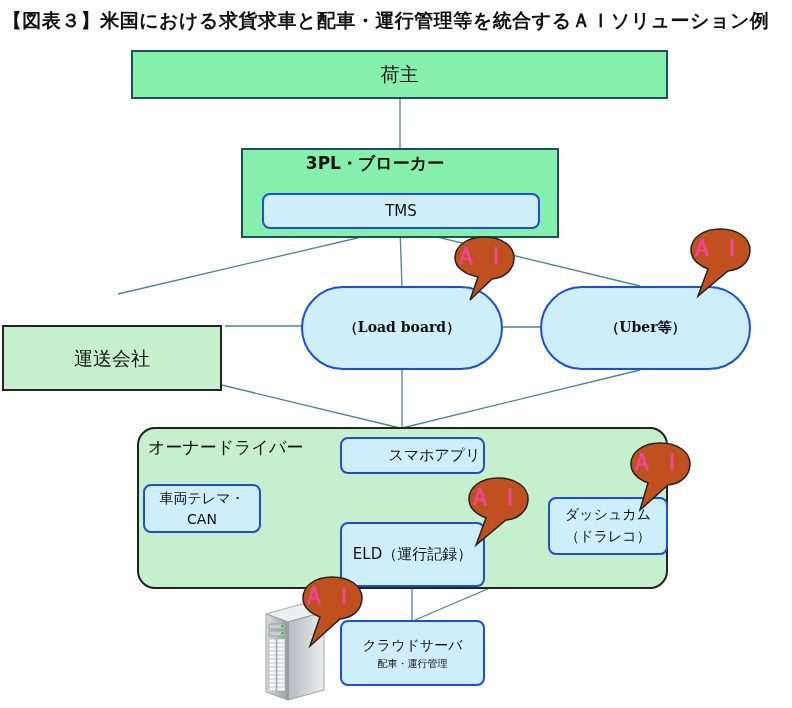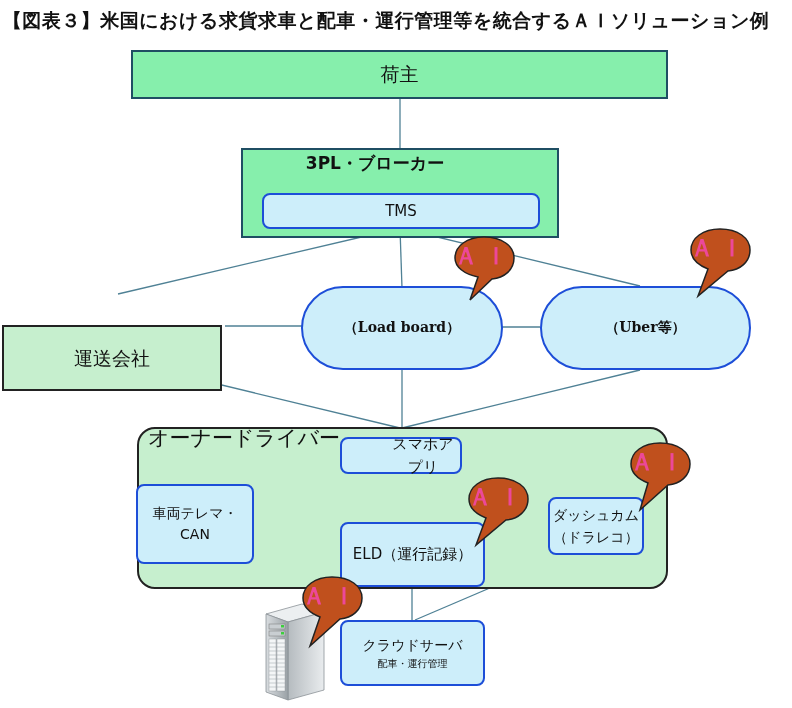--- a/index.html
+++ b/index.html
@@ -17,21 +17,21 @@
   .pill { border-radius: 44px; }
   .lbl { font-size: 15px; line-height: 1.5; }
   .lbl-lg { font-size: 19px; }
   .lbl-bold { font-weight: bold; }
   .serif { font-family: "DejaVu Serif", "Liberation Serif", serif; font-size: 14px; font-weight: bold; }
   .ai-bubble { position: absolute; }
   .ai-bubble svg { overflow: visible; }
   .ai-text { position: absolute; left: 0; top: 0; width: 100%; height: 44px;
              display: flex; align-items: center; justify-content: center;
              color: #ec4899; font-size: 24px; letter-spacing: 6px; font-weight: bold; }
-  #owner-label { position: absolute; left: 148px; top: 424px; font-size: 21px; }
+  #owner-label { position: absolute; left: 148px; top: 436px; font-size: 17px; }
   #broker-label { position: absolute; left: 243px; top: 152px; width: 264px; text-align: center;
                   font-size: 17px; font-weight: bold; }
   #server-icon { position: absolute; left: 262px; top: 600px; }
 </style>
 </head>
 <body>
 
 <div id="title">【図表３】米国における求貨求車と配車・運行管理等を統合するＡＩソリューション例</div>
 
 <svg id="lines" width="792" height="708">
@@ -71,33 +71,33 @@
   <span class="serif">（Load board）</span>
 </div>
 
 <div class="node blue pill" style="left:540px; top:286px; width:211px; height:84px;">
   <span class="serif">（Uber等）</span>
 </div>
 
 <div class="node green-dark" style="left:137px; top:427px; width:531px; height:162px; border-radius:18px;"></div>
 <div id="owner-label">オーナードライバー</div>
 
-<div class="node blue rounded" style="left:340px; top:437px; width:122px; height:37px;padding-left:44px;">
+<div class="node blue rounded" style="left:340px; top:437px; width:145px; height:37px;padding-left:44px;">
   <span class="lbl">スマホアプリ</span>
 </div>
 
-<div class="node blue rounded" style="left:136px; top:484px; width:118px; height:80px;">
+<div class="node blue rounded" style="left:143px; top:484px; width:118px; height:49px;">
   <span class="lbl" style="font-size:14px;">車両テレマ・CAN</span>
 </div>
 
 <div class="node blue rounded" style="left:340px; top:522px; width:145px; height:65px;">
   <span class="lbl">ELD（運行記録）</span>
 </div>
 
-<div class="node blue rounded" style="left:548px; top:497px; width:96px; height:58px;">
+<div class="node blue rounded" style="left:548px; top:497px; width:120px; height:58px;font-family:Liberation Mono, monospace;">
   <span class="lbl" style="font-size:14px; line-height:1.6;">ダッシュカム</span>
   <span class="lbl" style="font-size:14px; line-height:1.6;">（ドラレコ）</span>
 </div>
 
 <div class="node blue rounded" style="left:340px; top:620px; width:145px; height:66px;">
   <span class="lbl" style="font-size:14px;">クラウドサーバ</span>
   <span class="lbl" style="font-size:10px;">配車・運行管理</span>
 </div>
 
 <div id="server-icon">

